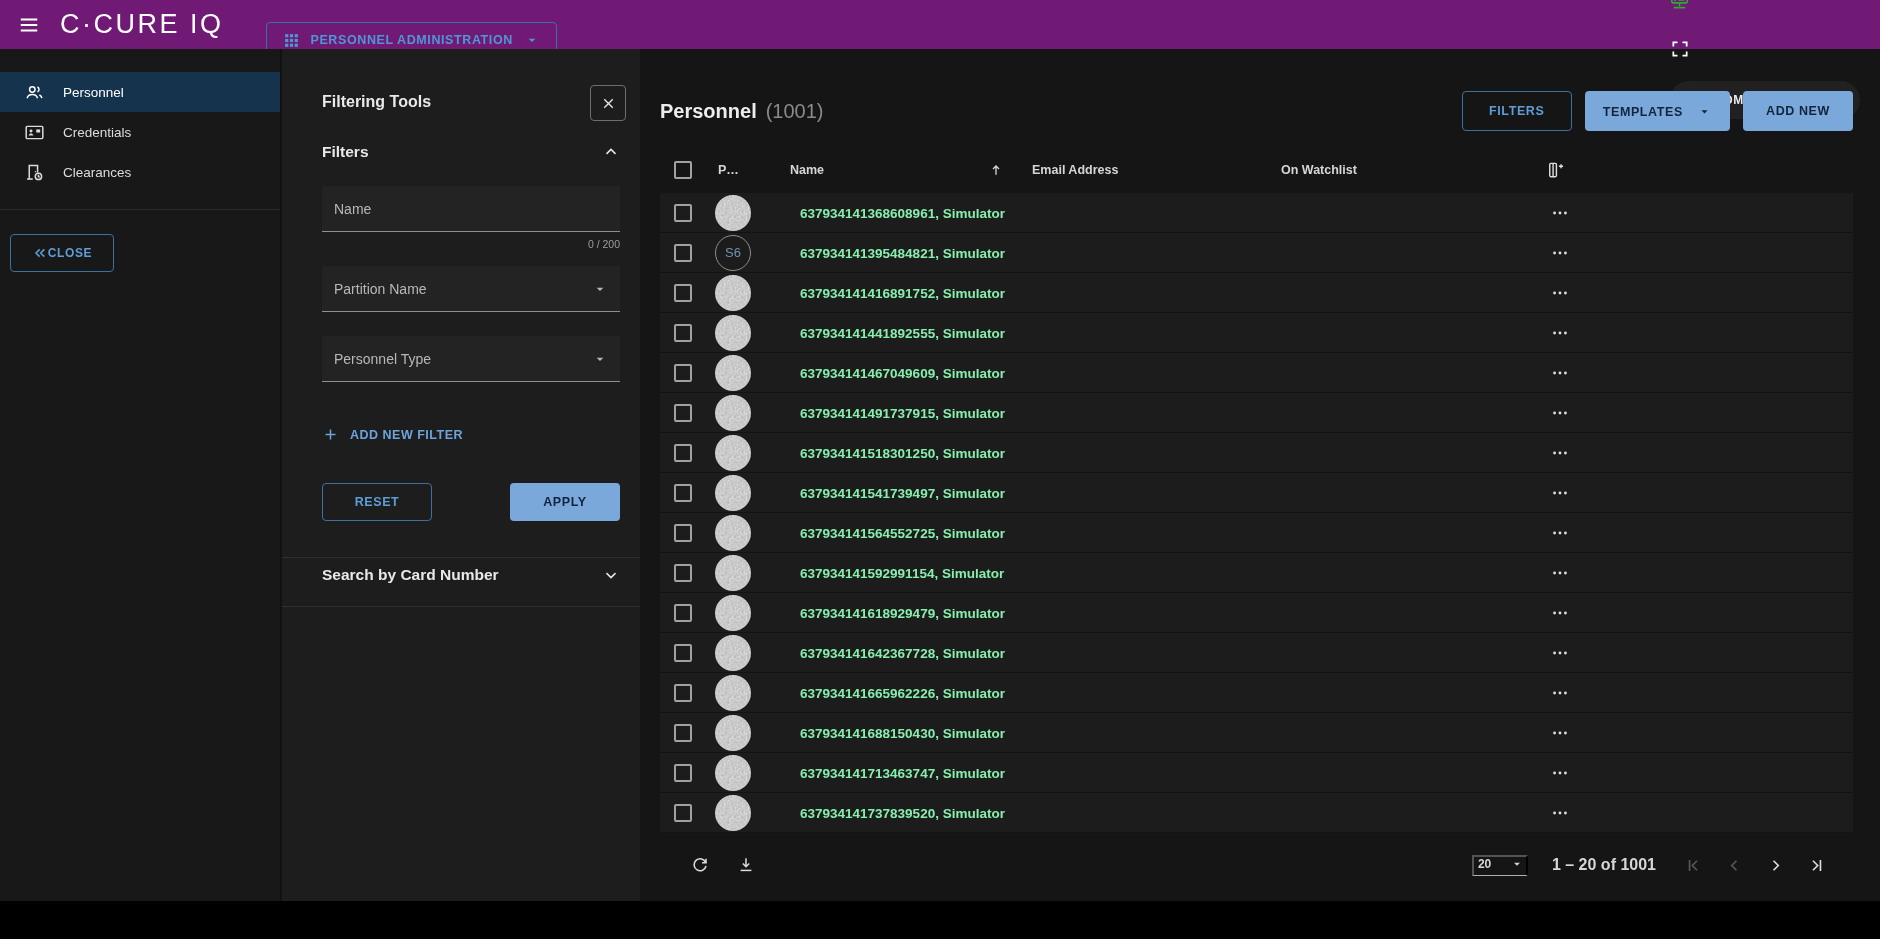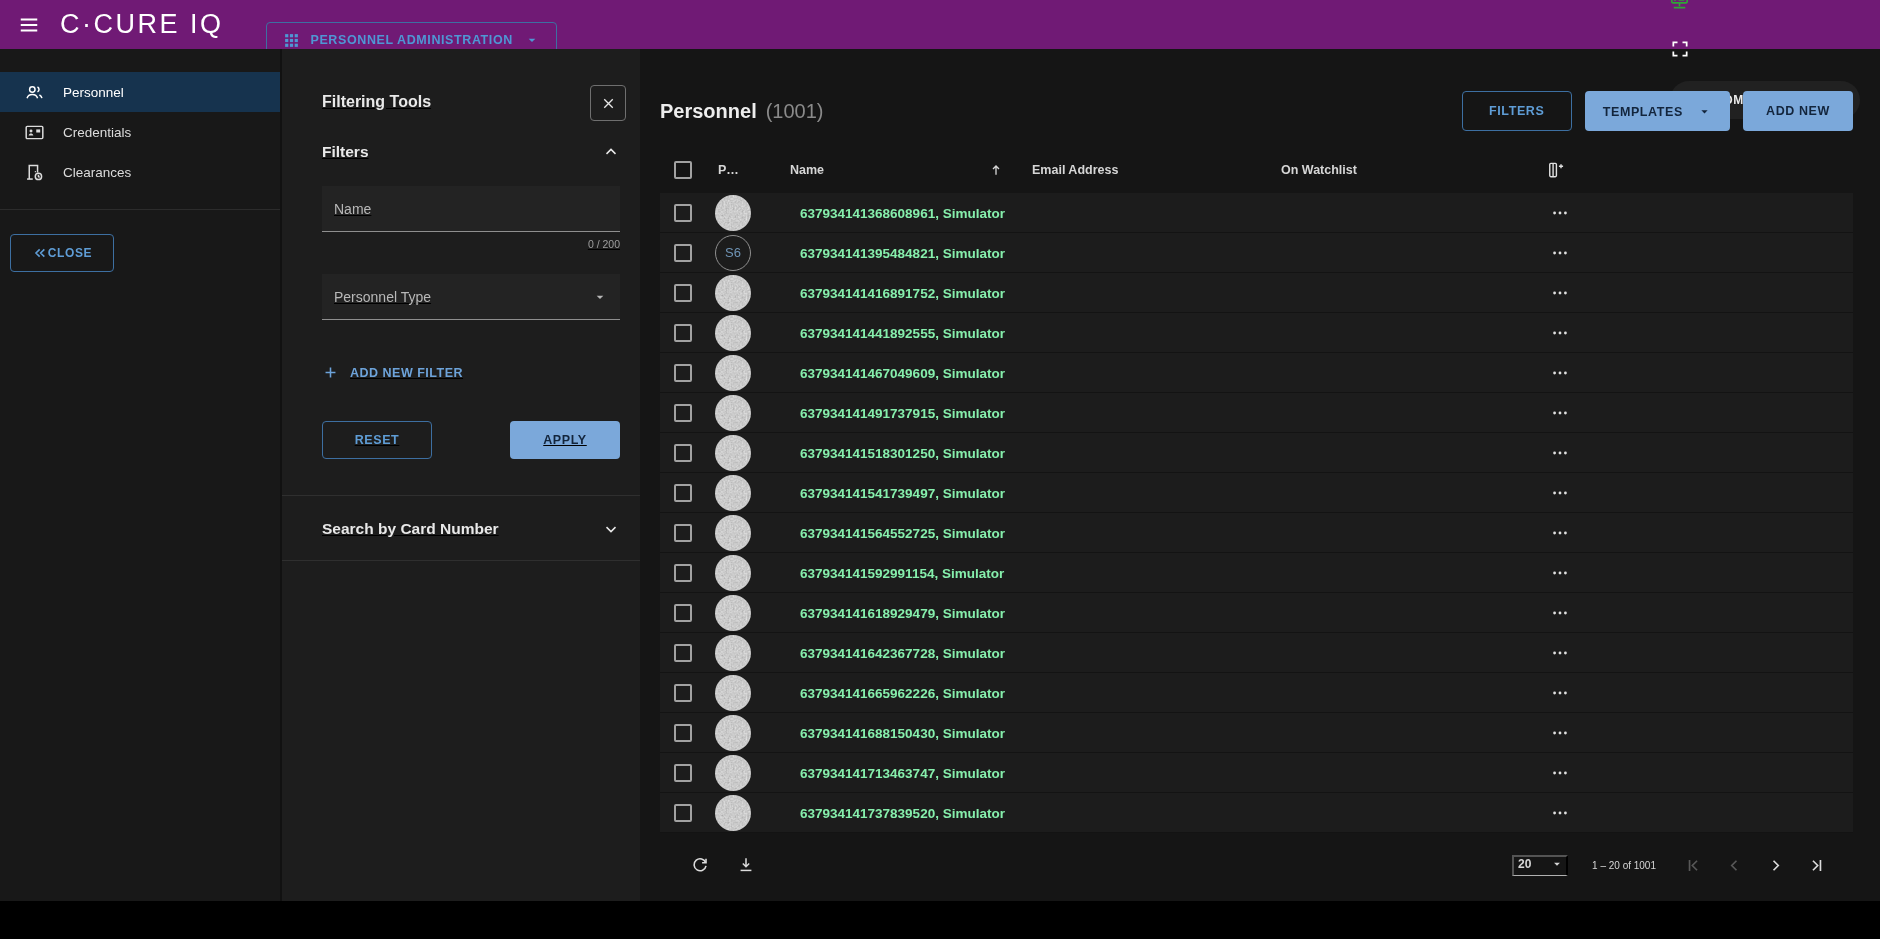--- a/index.html
+++ b/index.html
@@ -27,39 +27,39 @@
   .nav-item { height:40px; display:flex; align-items:center; gap:18px; padding-left:24px; color:#dcdcdc;
     font-size:13.5px; cursor:pointer; }
   .nav-item.active { background:#16334e; color:#fff; }
   .nav-item svg { flex:none; }
   .sidebar-divider { border:none; border-top:1px solid #2c2c2c; margin-top:17px; }
   .close-btn { margin:24px 0 0 10px; width:104px; height:38px; background:none; border:1px solid #3d6fa1; border-radius:4px;
     color:#5f9dd6; font-weight:700; font-size:12px; letter-spacing:.6px; display:flex; align-items:center; justify-content:center;
     cursor:pointer; font-family:inherit; }
 
   
-  .filter-panel { width:360px; background:#1d1d1d; flex:none; border-left:2px solid #111; padding:0 20px 0 40px; position:relative;text-decoration:underline; }
+  .filter-panel { width:360px; background:#1d1d1d; flex:none; border-left:2px solid #111; padding:0 20px 0 40px; position:relative; }
   .fp-close { position:absolute; top:36px; right:14px; width:36px; height:36px; border:1px solid #6f6f6f; border-radius:4px;
     background:none; color:#e8e8e8; display:flex; align-items:center; justify-content:center; cursor:pointer; }
   .fp-title { margin-top:44px; font-size:16px; font-weight:700; color:#e9e9e9; }
   .fp-section-head { margin-top:32px; display:flex; align-items:center; justify-content:space-between; color:#e9e9e9;
     font-size:15.5px; font-weight:700; cursor:pointer; }
   .field { margin-top:25px; height:46px; background:#232323; border-bottom:1px solid #8f8f8f; display:flex; align-items:center;
     justify-content:space-between; padding:0 12px; color:#b8b8b8; font-size:14px; cursor:text; }
   .field.select { cursor:pointer; }
   .char-counter { margin-top:6px; text-align:right; font-size:10.5px; color:#9e9e9e; }
   .field-gap { margin-top:24px; }
   .add-filter { margin-top:44px; display:flex; align-items:center; gap:11px; background:none; border:none; color:#6da3da;
     font-weight:700; font-size:12.5px; letter-spacing:.5px; cursor:pointer; font-family:inherit; }
   .fp-buttons { margin-top:40px; display:flex; justify-content:space-between; }
   .btn-outline { height:38px; min-width:110px; background:none; border:1px solid #3d6fa1; border-radius:4px; color:#5f9dd6;
     font-weight:700; font-size:12.5px; letter-spacing:.6px; cursor:pointer; font-family:inherit; padding:0 18px; }
   .btn-filled { height:38px; min-width:110px; background:#7ba8da; border:none; border-radius:4px; color:#13253c;
     font-weight:700; font-size:12.5px; letter-spacing:.6px; cursor:pointer; font-family:inherit; padding:0 18px; }
-  .card-search { margin:36px -20px 0 -40px; border-top:1px solid #2f2f2f; border-bottom:1px solid #2f2f2f; padding:24px 20px 22px 40px; }
+  .card-search { margin:36px -20px 0 -40px; border-top:1px solid #2f2f2f; border-bottom:1px solid #2f2f2f; padding:8px 20px 22px 40px; }
   .card-search .fp-section-head { margin-top:0; }
 
   
   .content { flex:1; min-width:0; padding-left:20px; display:flex; flex-direction:column; }
   .content-header { margin-top:42px; display:flex; align-items:center; padding-right:27px; height:40px; }
   .page-title { font-size:20px; color:#ededed; font-weight:700; }
   .page-count { font-size:20px; color:#8a8a8a; margin-left:9px; font-weight:400; }
   .header-actions { margin-left:auto; display:flex; gap:13px; align-items:center; }
   .btn-outline.tall, .btn-filled.tall { height:40px; }
   .btn-filled .caret { margin-left:10px; }
@@ -81,21 +81,21 @@
   .c-actions { display:flex; }
   .more-btn { background:none; border:none; color:#e0e0e0; cursor:pointer; display:flex; padding:4px; }
   .col-add-btn { background:none; border:none; color:#e0e0e0; cursor:pointer; display:flex; }
 
   
   .table-footer { margin-top:8px; height:48px; display:flex; align-items:center; padding:0 27px 0 30px; width:1193px; }
   .footer-icons { display:flex; gap:26px; align-items:center; }
   .pager { margin-left:auto; display:flex; align-items:center; gap:24px; }
   .page-size { display:flex; align-items:end; gap:4px; border-bottom:1px solid #b0b0b0; padding:0 2px 4px 4px; min-width:56px;
     color:#d6d6d6; font-size:12px; font-weight:700; cursor:pointer; background:none; font-family:inherit; }
-  .range-label { color:#d6d6d6; font-size:10px; font-weight:400;text-align:right; }
+  .range-label { color:#d6d6d6; font-size:16px; font-weight:700;text-align:right; }
   .pg-nav { display:flex; gap:22px; align-items:center; margin-left:4px; }
   .pg-btn { background:none; border:none; cursor:pointer; display:flex; color:#dcdcdc; }
   .pg-btn.disabled { color:#585858; cursor:default; }
 
   .bottom-strip { height:38px; background:#000; flex:none; }
 </style>
 </head>
 <body>
 
 <svg width="0" height="0" style="position:absolute">
@@ -227,20 +227,26 @@
         <svg width="18" height="18" viewBox="0 0 24 24" fill="none" stroke="currentColor" stroke-width="2">
             <path d="M6 14.5l6-6 6 6"></path>
           </svg>
       </div>
 
       <div class="field">
         <span>Name</span>
       </div>
       <div class="char-counter">0 / 200</div>
 
+      <div class="field select" style="margin-top:16px;">
+        <span>Partition Name</span>
+        <svg width="16" height="16" viewBox="0 0 24 24" fill="currentColor">
+            <path d="M7 10l5 5 5-5z"></path>
+          </svg>
+      </div>
 
       <div class="field select field-gap">
         <span>Personnel Type</span>
         <svg width="16" height="16" viewBox="0 0 24 24" fill="currentColor">
             <path d="M7 10l5 5 5-5z"></path>
           </svg>
       </div>
 
       <button class="add-filter">
         <svg width="17" height="17" viewBox="0 0 24 24" fill="none" stroke="currentColor" stroke-width="2.2">

